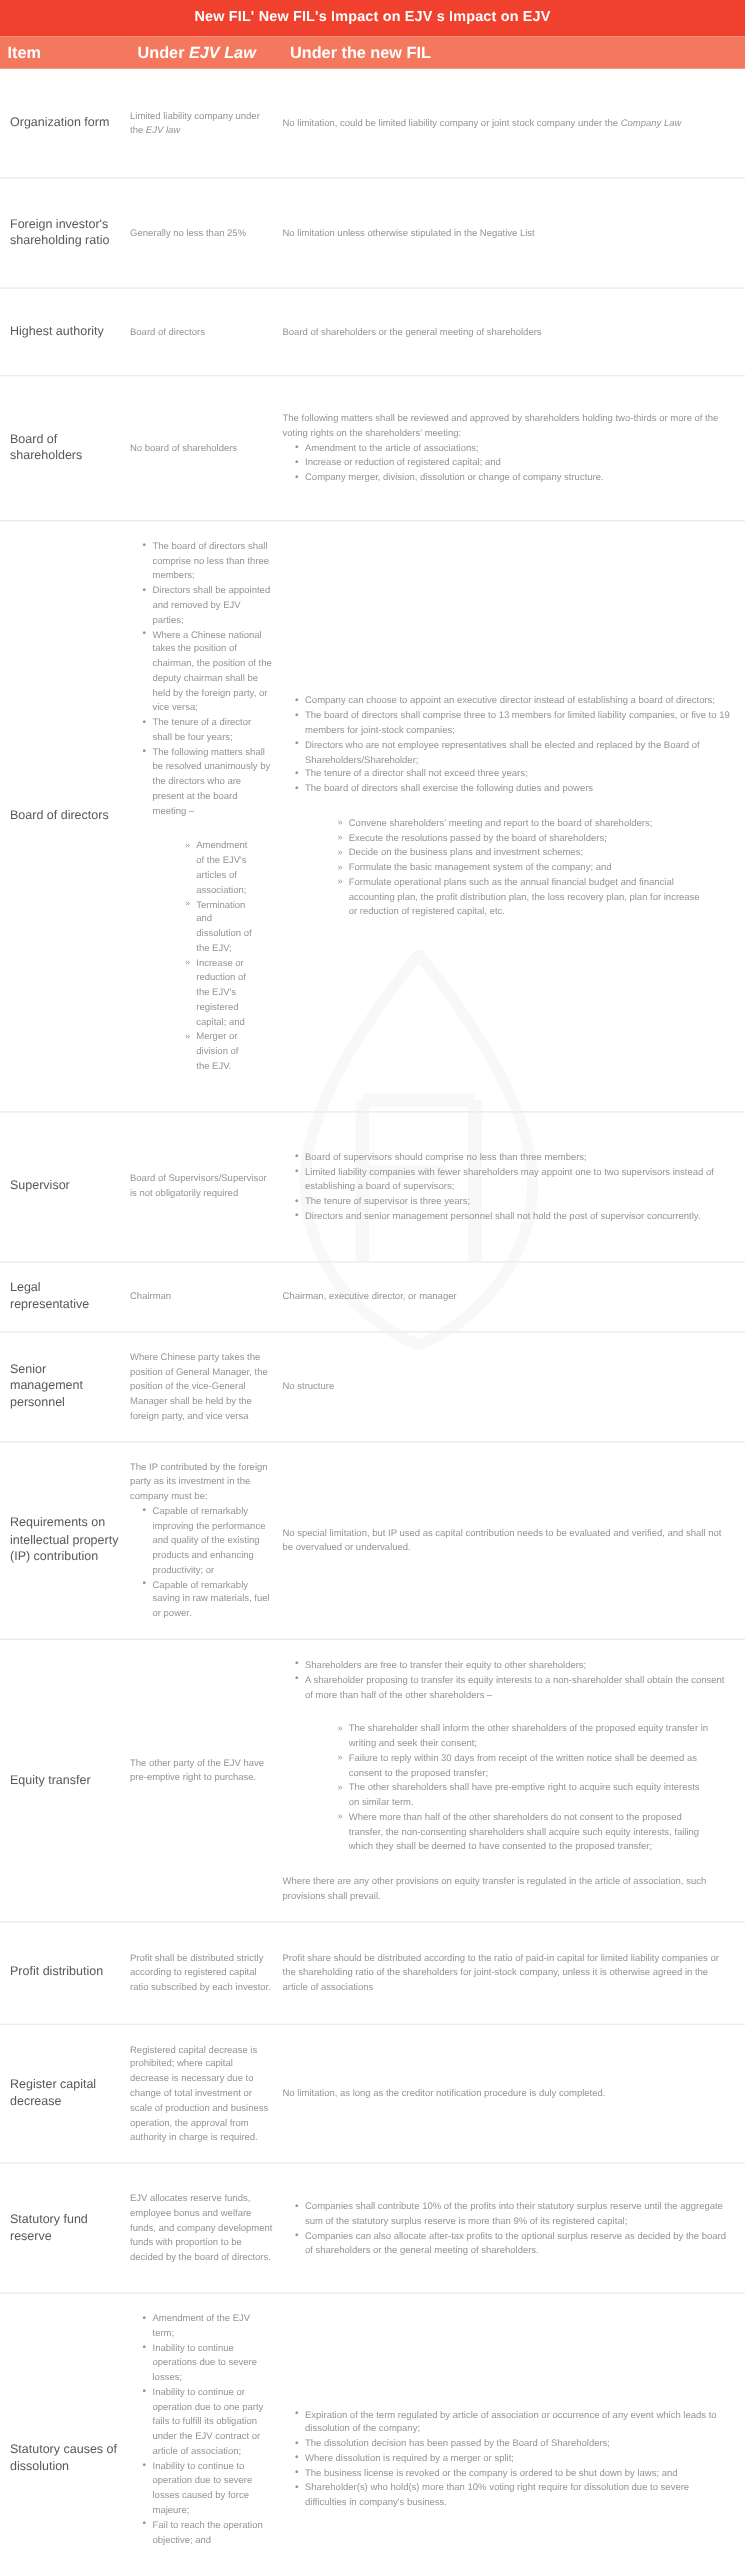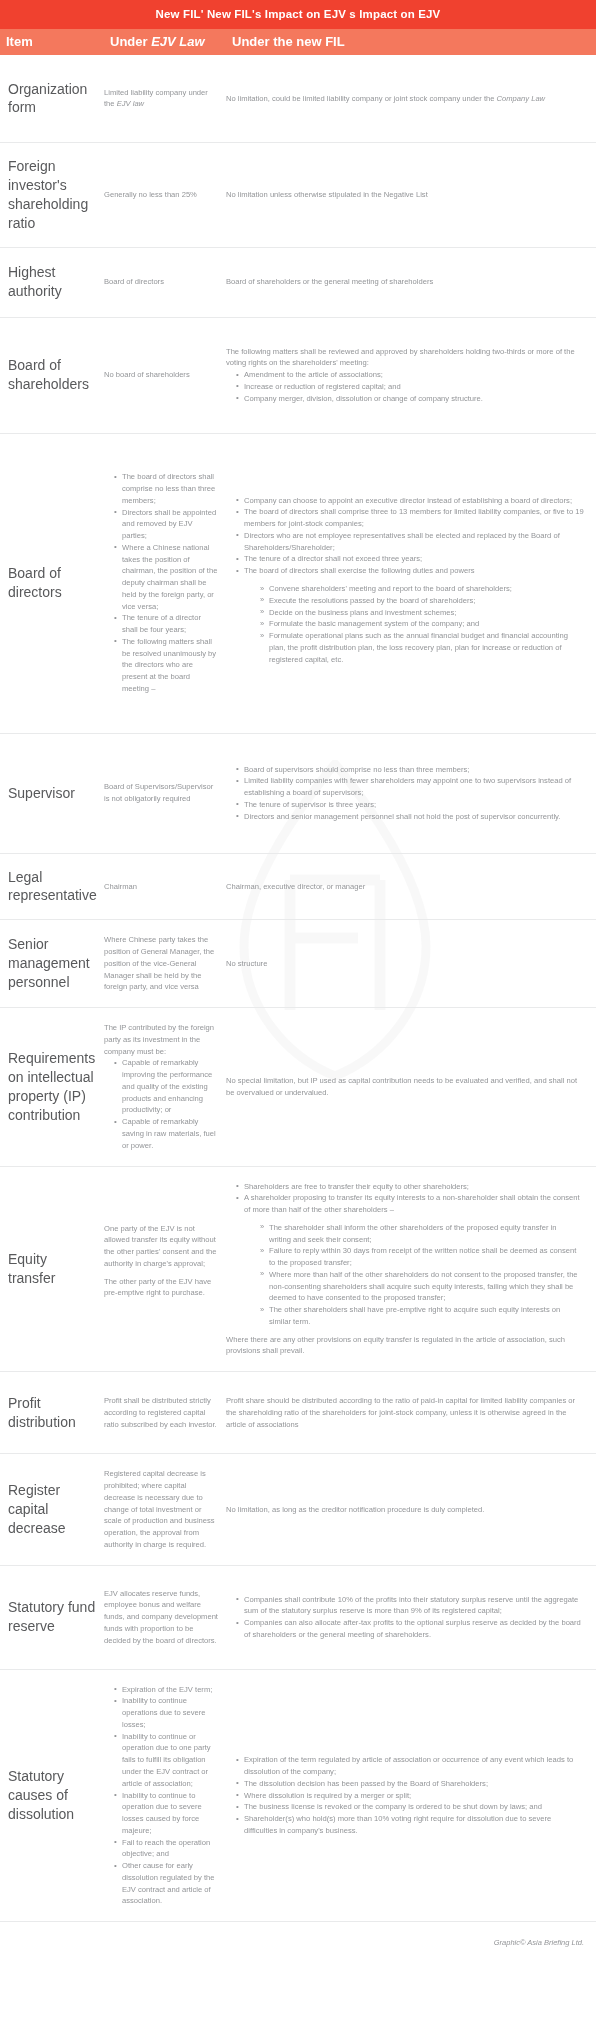--- a/index.html
+++ b/index.html
@@ -77,21 +77,21 @@
     font-size: 7.6px;
     line-height: 1.55;
     min-height: 58px;
     padding: 14px 0;
     background: transparent;
   }
   .row:first-of-type { border-top: none; }
 
   .cell-item {
     color: #58595b;
-    font-size: 14px;
+    font-size: 10px;
     font-weight: normal;
     line-height: 1.35;
   }
   .cell-body { color: #939598; }
   .cell-body em { font-style: italic; }
 
   
   ul.b1 {
     margin: 0;
     padding: 0 0 0 10px;
@@ -105,21 +105,21 @@
   ul.b1 > li::before {
     content: "\2022";
     position: absolute;
     left: 0;
     top: -0.5px;
     color: #939598;
     font-size: 8px;
     line-height: 1.55;
   }
   ul.b2 {
-    margin: 6px;
+    margin: 16px;
     padding: 0 0 0 10px;
     list-style: none;
   }
   ul.b2 > li {
     position: relative;
     padding-left: 9px;
   }
   ul.b2 > li::before {
     content: "\00BB";
     position: absolute;
@@ -198,20 +198,26 @@
   <div class="row" style="min-height:300px">
     <div class="col-1 cell-item">Board of directors</div>
     <div class="col-2 cell-body">
       <ul class="b1">
         <li>The board of directors shall comprise no less than three members;</li>
         <li>Directors shall be appointed and removed by EJV parties;</li>
         <li>Where a Chinese national takes the position of chairman, the position of the deputy chairman shall be held by the foreign party, or vice versa;</li>
         <li>The tenure of a director shall be four years;</li>
         <li>
           <span>The following matters shall be resolved unanimously by the directors who are present at the board meeting –</span>
+          <ul class="b2">
+            <li>Amendment of the EJV's articles of association;</li>
+            <li>Termination and dissolution of the EJV;</li>
+            <li>Increase or reduction of the EJV's registered capital; and</li>
+            <li>Merger or division of the EJV.</li>
+          </ul>
         </li>
       </ul>
     </div>
     <div class="col-3 cell-body">
       <ul class="b1">
         <li>Company can choose to appoint an executive director instead of establishing a board of directors;</li>
         <li>The board of directors shall comprise three to 13 members for limited liability companies, or five to 19 members for joint-stock companies;</li>
         <li>Directors who are not employee representatives shall be elected and replaced by the Board of Shareholders/Shareholder;</li>
         <li>The tenure of a director shall not exceed three years;</li>
         <li>
@@ -261,33 +267,32 @@
         <li>Capable of remarkably improving the performance and quality of the existing products and enhancing productivity; or</li>
         <li>Capable of remarkably saving in raw materials, fuel or power.</li>
       </ul>
     </div>
     <div class="col-3 cell-body">No special limitation, but IP used as capital contribution needs to be evaluated and verified, and shall not be overvalued or undervalued.</div>
   </div>
 
   <div class="row" style="min-height:190px">
     <div class="col-1 cell-item">Equity transfer</div>
     <div class="col-2 cell-body">
-      <p class="pgph">One party of the EJV is not allowed transfer its equity without the other parties' consent and the authority in charge's approval;</p>
       <p class="pgph last">The other party of the EJV have pre-emptive right to purchase.</p>
     </div>
     <div class="col-3 cell-body">
       <ul class="b1">
         <li>Shareholders are free to transfer their equity to other shareholders;</li>
         <li>
           <span>A shareholder proposing to transfer its equity interests to a non-shareholder shall obtain the consent of more than half of the other shareholders –</span>
           <ul class="b2">
             <li>The shareholder shall inform the other shareholders of the proposed equity transfer in writing and seek their consent;</li>
             <li>Failure to reply within 30 days from receipt of the written notice shall be deemed as consent to the proposed transfer;</li>
+            <li>The other shareholders shall have pre-emptive right to acquire such equity interests on similar term.</li>
             <li>Where more than half of the other shareholders do not consent to the proposed transfer, the non-consenting shareholders shall acquire such equity interests, failing which they shall be deemed to have consented to the proposed transfer;</li>
-            <li>The other shareholders shall have pre-emptive right to acquire such equity interests on similar term.</li>
           </ul>
         </li>
       </ul>
       <p class="after">Where there are any other provisions on equity transfer is regulated in the article of association, such provisions shall prevail.</p>
     </div>
   </div>
 
   <div class="row" style="min-height:82px">
     <div class="col-1 cell-item">Profit distribution</div>
     <div class="col-2 cell-body">Profit shall be distributed strictly according to registered capital ratio subscribed by each investor.</div>
@@ -308,21 +313,21 @@
         <li>Companies shall contribute 10% of the profits into their statutory surplus reserve until the aggregate sum of the statutory surplus reserve is more than 9% of its registered capital;</li>
         <li>Companies can also allocate after-tax profits to the optional surplus reserve as decided by the board of shareholders or the general meeting of shareholders.</li>
       </ul>
     </div>
   </div>
 
   <div class="row" style="min-height:176px">
     <div class="col-1 cell-item">Statutory causes of dissolution</div>
     <div class="col-2 cell-body">
       <ul class="b1">
-        <li>Expiration of the EJV term;</li>
+        <li>Amendment of the EJV term;</li>
         <li>Inability to continue operations due to severe losses;</li>
         <li>Inability to continue or operation due to one party fails to fulfill its obligation under the EJV contract or article of association;</li>
         <li>Inability to continue to operation due to severe losses caused by force majeure;</li>
         <li>Fail to reach the operation objective; and</li>
         <li>Other cause for early dissolution regulated by the EJV contract and article of association.</li>
       </ul>
     </div>
     <div class="col-3 cell-body">
       <ul class="b1">
         <li>Expiration of the term regulated by article of association or occurrence of any event which leads to dissolution of the company;</li>

